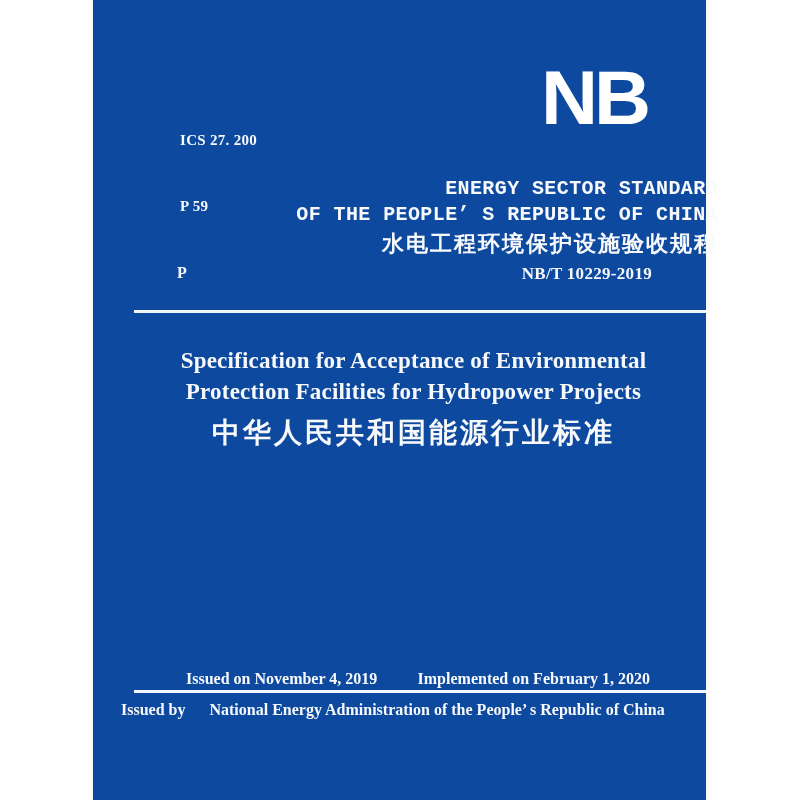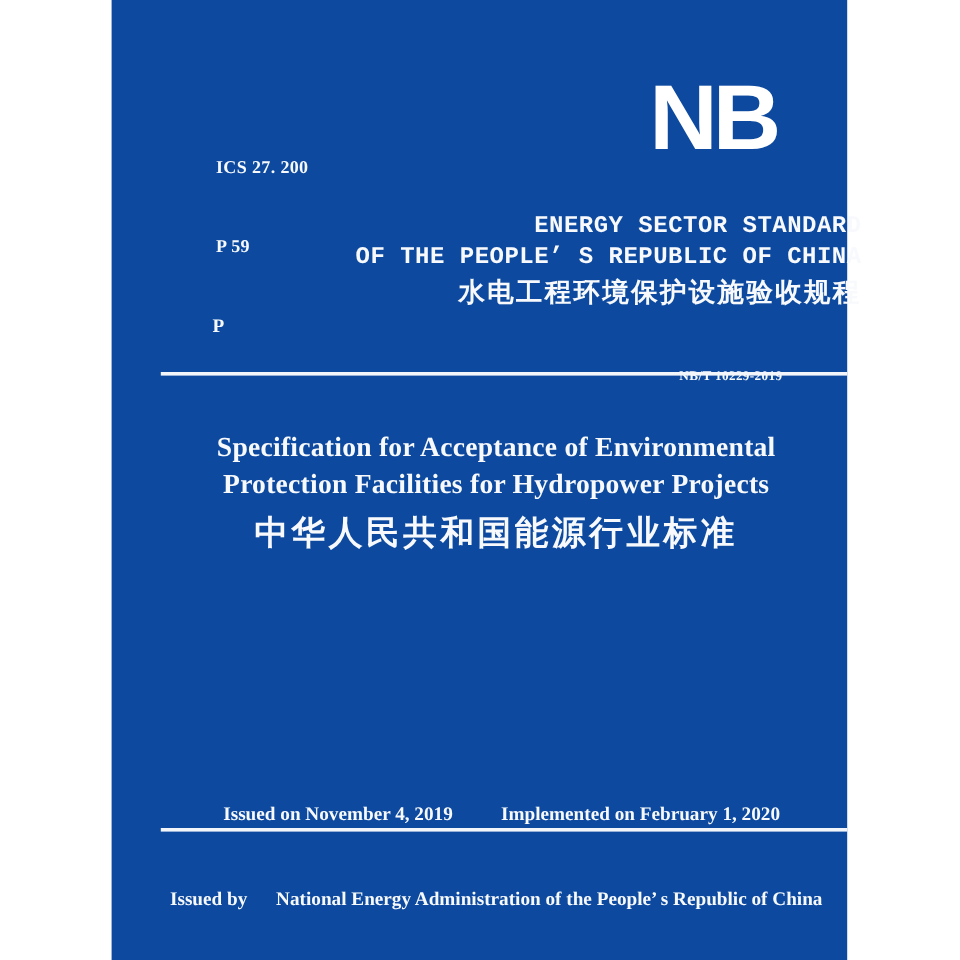--- a/index.html
+++ b/index.html
@@ -73,38 +73,37 @@
 
   .doc-class {
     left: 84px;
     top: 264px;
     font-size: 16px;
     font-weight: bold;
   }
   .std-number {
     right: 54px;
     top: 264px;
-    font-size: 11px;
+    font-size: 17px;
     font-weight: bold;
     letter-spacing: 0.3px;
-    margin-top: 44px;
   }
 
   .rule {
     left: 41px;
     right: 0;
     height: 3px;
     background: #f2f5fa;
   }
   .rule-top { top: 310px; }
   .rule-bottom { top: 690px; }
 
   .title-block {
     left: 28px;
-    top: 357px;
+    top: 345px;
     width: 585px;
     text-align: center;
   }
   .title-en {
     font-size: 23px;
     font-weight: bold;
     line-height: 31px;
     letter-spacing: 0.2px;
   }
   .title-cn {
@@ -122,25 +121,23 @@
     font-size: 16px;
     font-weight: bold;
   }
   .issued-on { position: absolute; left: 65px; top: 0; }
   .implemented-on { position: absolute; right: 56px; top: 0; }
 
   .issuer-row {
     left: 28px;
     top: 701px;
     width: 585px;
-    text-align: center;
     font-size: 16px;
     font-weight: bold;
     white-space: nowrap;
-    margin-top: 40px;
   }
   .issuer-row .gap { display: inline-block; width: 24px; }
 </style>
 </head>
 <body>
 
 <div class="stage">
   <div class="cover">
 
     <div class="abs ics-block">

